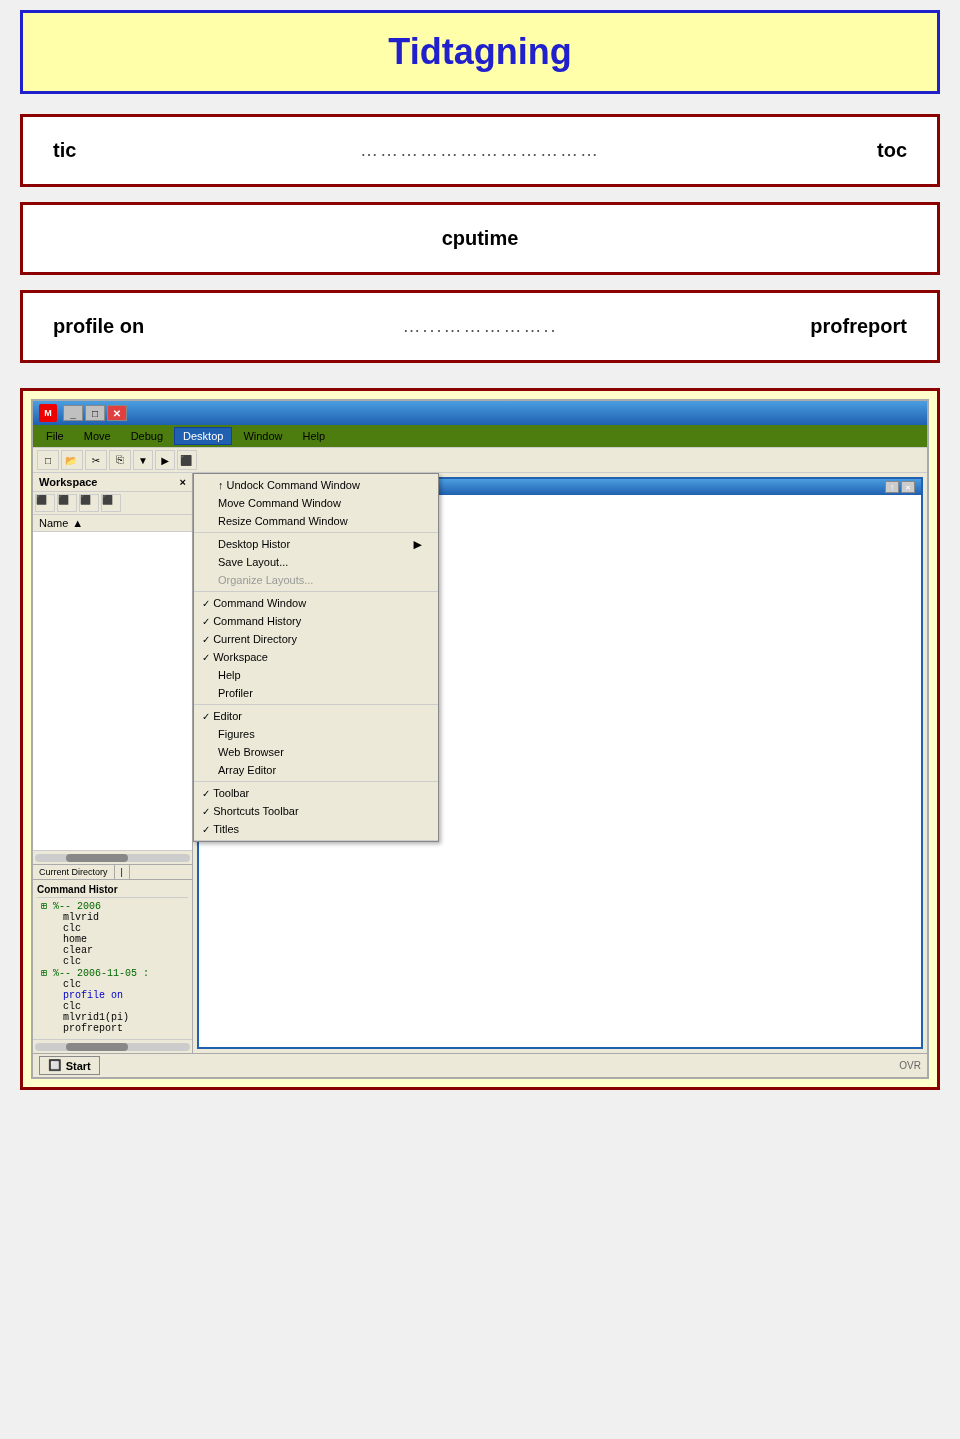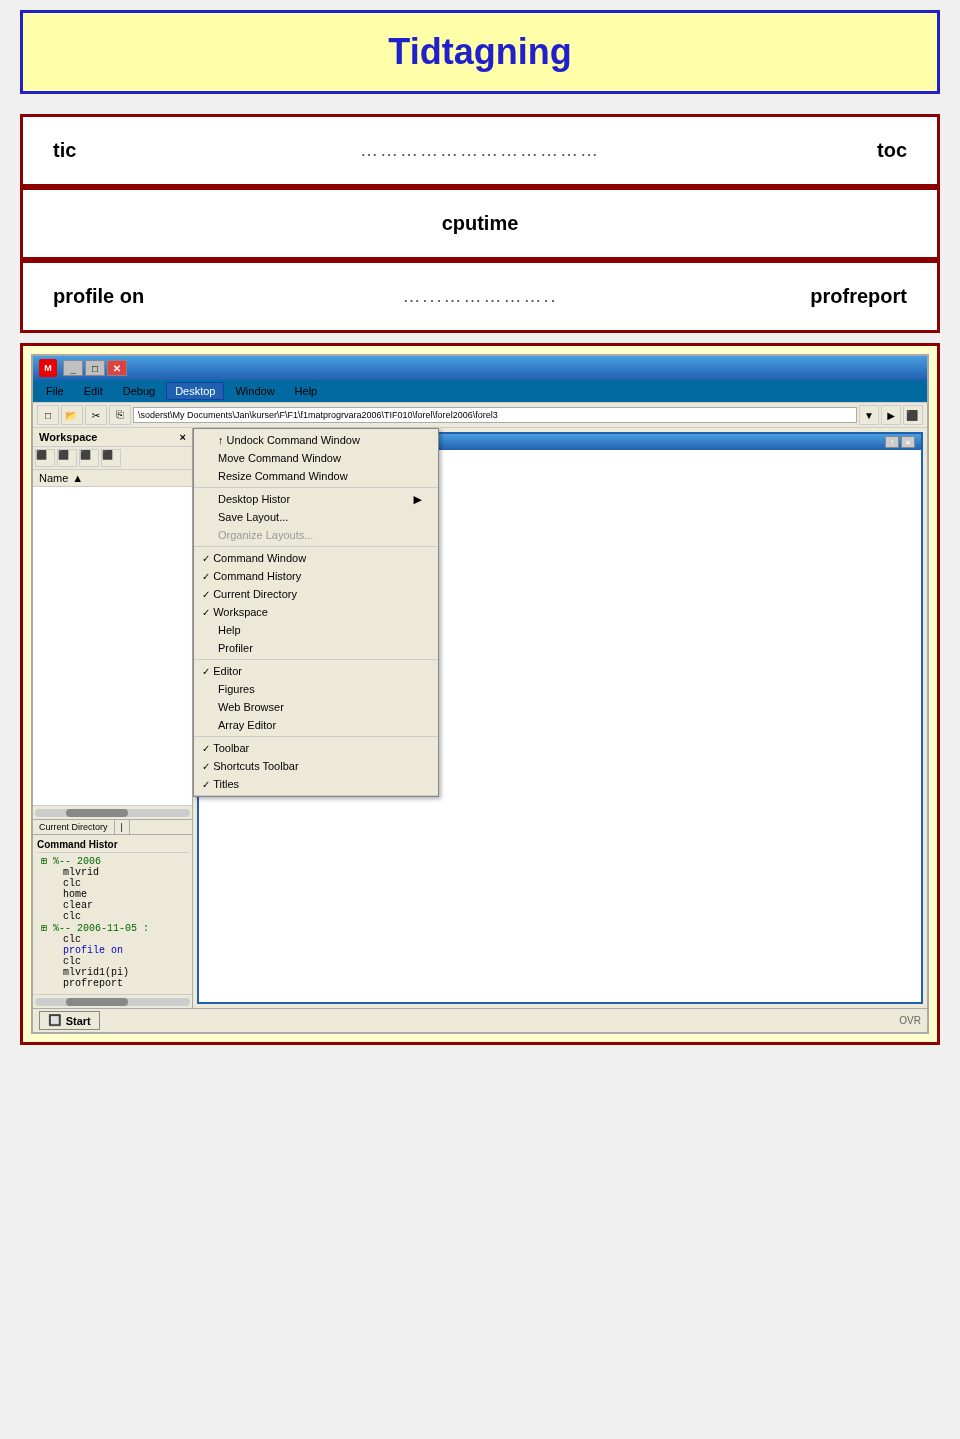--- a/index.html
+++ b/index.html
@@ -28,20 +28,21 @@
       font-weight: bold;
       color: #2020cc;
     }
 
     
     .row-box {
       width: 920px;
       background: #ffffff;
       border: 3px solid #8b0000;
       padding: 22px 30px;
+      margin-bottom: 15px;
       display: flex;
       align-items: center;
       justify-content: space-between;
     }
     .row-box .left-text {
       font-size: 20px;
       font-weight: bold;
       color: #000;
       min-width: 120px;
     }
@@ -127,21 +128,21 @@
       align-items: center;
       justify-content: center;
       font-size: 10px;
       cursor: pointer;
       color: #000;
     }
     .win-btn.close { background: #e04040; color: white; }
 
     
     .matlab-menubar {
-      background: #0369a1;
+      background: #4d7c0f;
       display: flex;
       align-items: center;
       padding: 2px 4px;
       border-bottom: 1px solid #ccc;
       gap: 2px;
     }
     .menu-item {
       padding: 2px 8px;
       font-size: 11px;
       cursor: pointer;
@@ -465,33 +466,32 @@
       <div class="matlab-logo">M</div>
       <div class="win-buttons">
         <div class="win-btn">_</div>
         <div class="win-btn">□</div>
         <div class="win-btn close">✕</div>
       </div>
     </div>
 
     <div class="matlab-menubar">
       <div class="menu-item">File</div>
-      <div class="menu-item">Edit</div>
+      <div class="menu-item">Move</div>
       <div class="menu-item">Debug</div>
       <div class="menu-item active">Desktop</div>
       <div class="menu-item">Window</div>
       <div class="menu-item">Help</div>
     </div>
 
     <div class="matlab-toolbar">
       <div class="toolbar-btn">□</div>
       <div class="toolbar-btn">📂</div>
       <div class="toolbar-btn">✂</div>
       <div class="toolbar-btn">⎘</div>
-      <div class="toolbar-path">\soderst\My Documents\Jan\kurser\F\F1\f1matprogrvara2006\TIF010\forel\forel2006\forel3</div>
       <div class="toolbar-path-btn">▼</div>
       <div class="toolbar-path-btn">▶</div>
       <div class="toolbar-path-btn">⬛</div>
     </div>
 
 
     <div class="matlab-main">
 
       <div class="left-panel">
 

